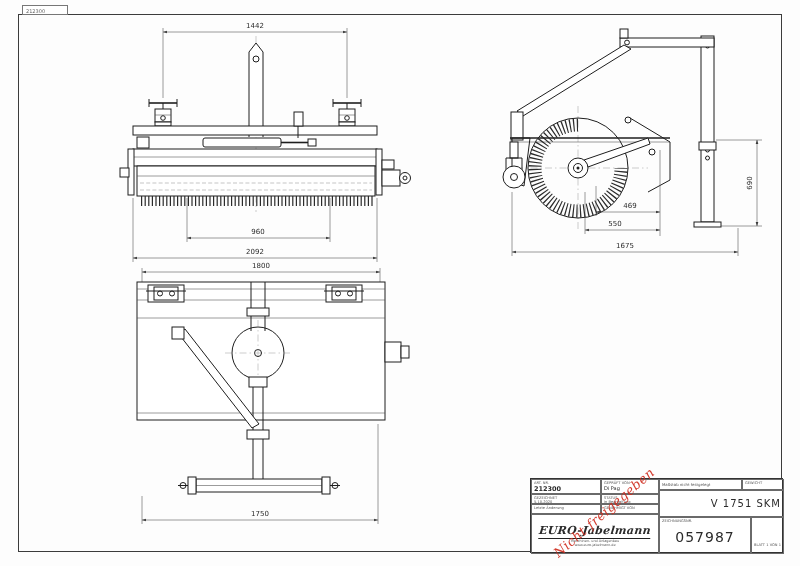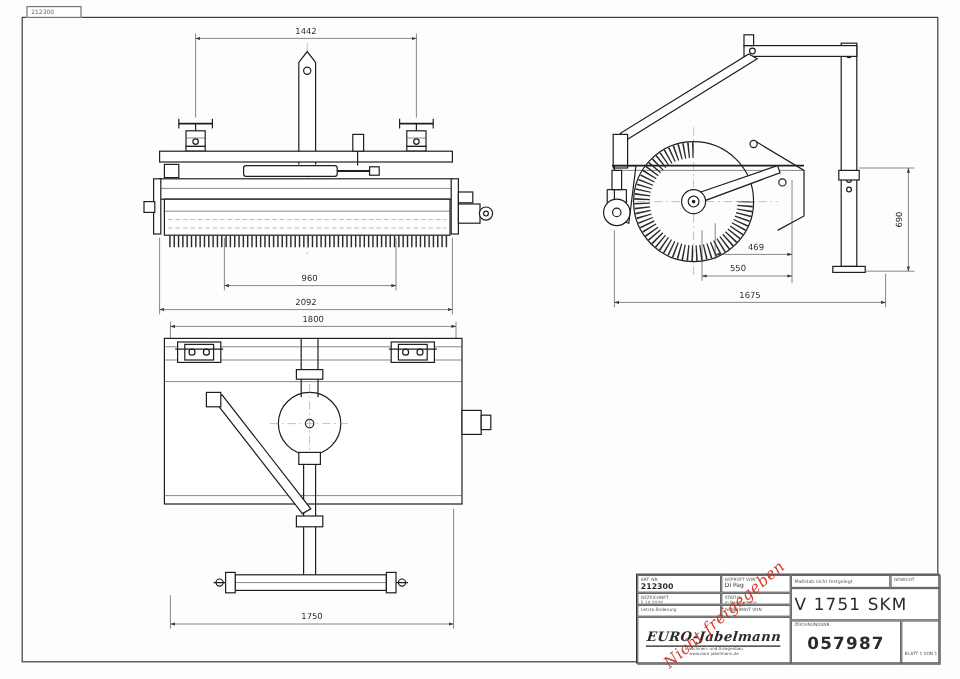--- a/index.html
+++ b/index.html
@@ -17,22 +17,22 @@
   text{fill:#2b2b2b;font-size:7px;font-family:"DejaVu Sans",sans-serif}
   .frame{position:absolute;left:18px;top:14px;width:764px;height:538px;border:1px solid #3c3c3c}
   .cornerbox{position:absolute;left:22px;top:5px;width:46px;height:10px;border:.5px solid #777;
              font-size:5px;color:#666;line-height:10px;padding-left:3px;background:#fff}
   
   .tb{position:absolute;left:530px;top:478px;width:253px;height:75px;border:1px solid #333;background:#fff}
   .tb .cell{position:absolute;border:.5px solid #6a6a6a;overflow:hidden;padding:1px 2px}
   .lbl{font-size:3.6px;color:#555;display:block;line-height:4px}
   .val{font-size:5px;line-height:6px;display:block}
   .big{font-size:6.5px;font-weight:bold;line-height:8px;display:block}
-  .desig{font-size:14px;text-align:left;line-height:24px;letter-spacing:1px}
-  .dwgno{font-size:14px;font-weight:bold;text-align:center;line-height:28px;letter-spacing:1px}
+  .desig{font-size:10px;text-align:right;line-height:24px;letter-spacing:1px}
+  .dwgno{font-size:14px;font-weight:normal;text-align:center;line-height:28px;letter-spacing:1px}
   .script{font-family:"DejaVu Serif",serif;font-style:italic;font-weight:bold;font-size:11px;
           letter-spacing:.3px;border-bottom:1px solid #222;padding-bottom:1px;display:inline-block;
           transform:skewX(-6deg)}
   .addr{font-size:3.4px;color:#555;line-height:4.2px;display:block;text-align:center}
   .stamp{position:absolute;left:535px;top:505px;width:138px;text-align:center;
          transform:rotate(-41deg);color:rgba(207,44,30,.92);font-size:13px;
          font-family:"DejaVu Serif",serif;font-style:italic;letter-spacing:.5px;pointer-events:none}
 </style>
 </head>
 <body>

